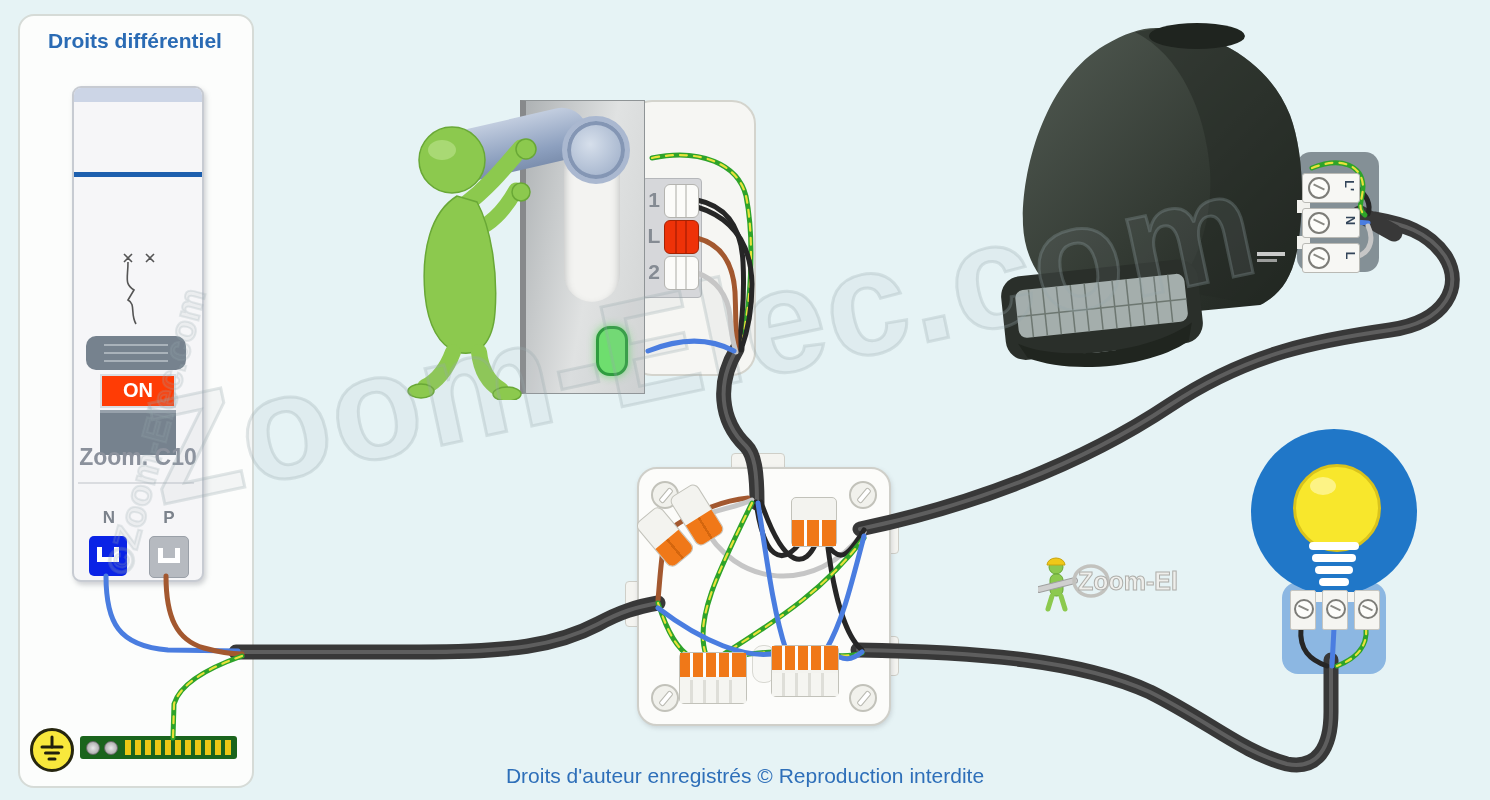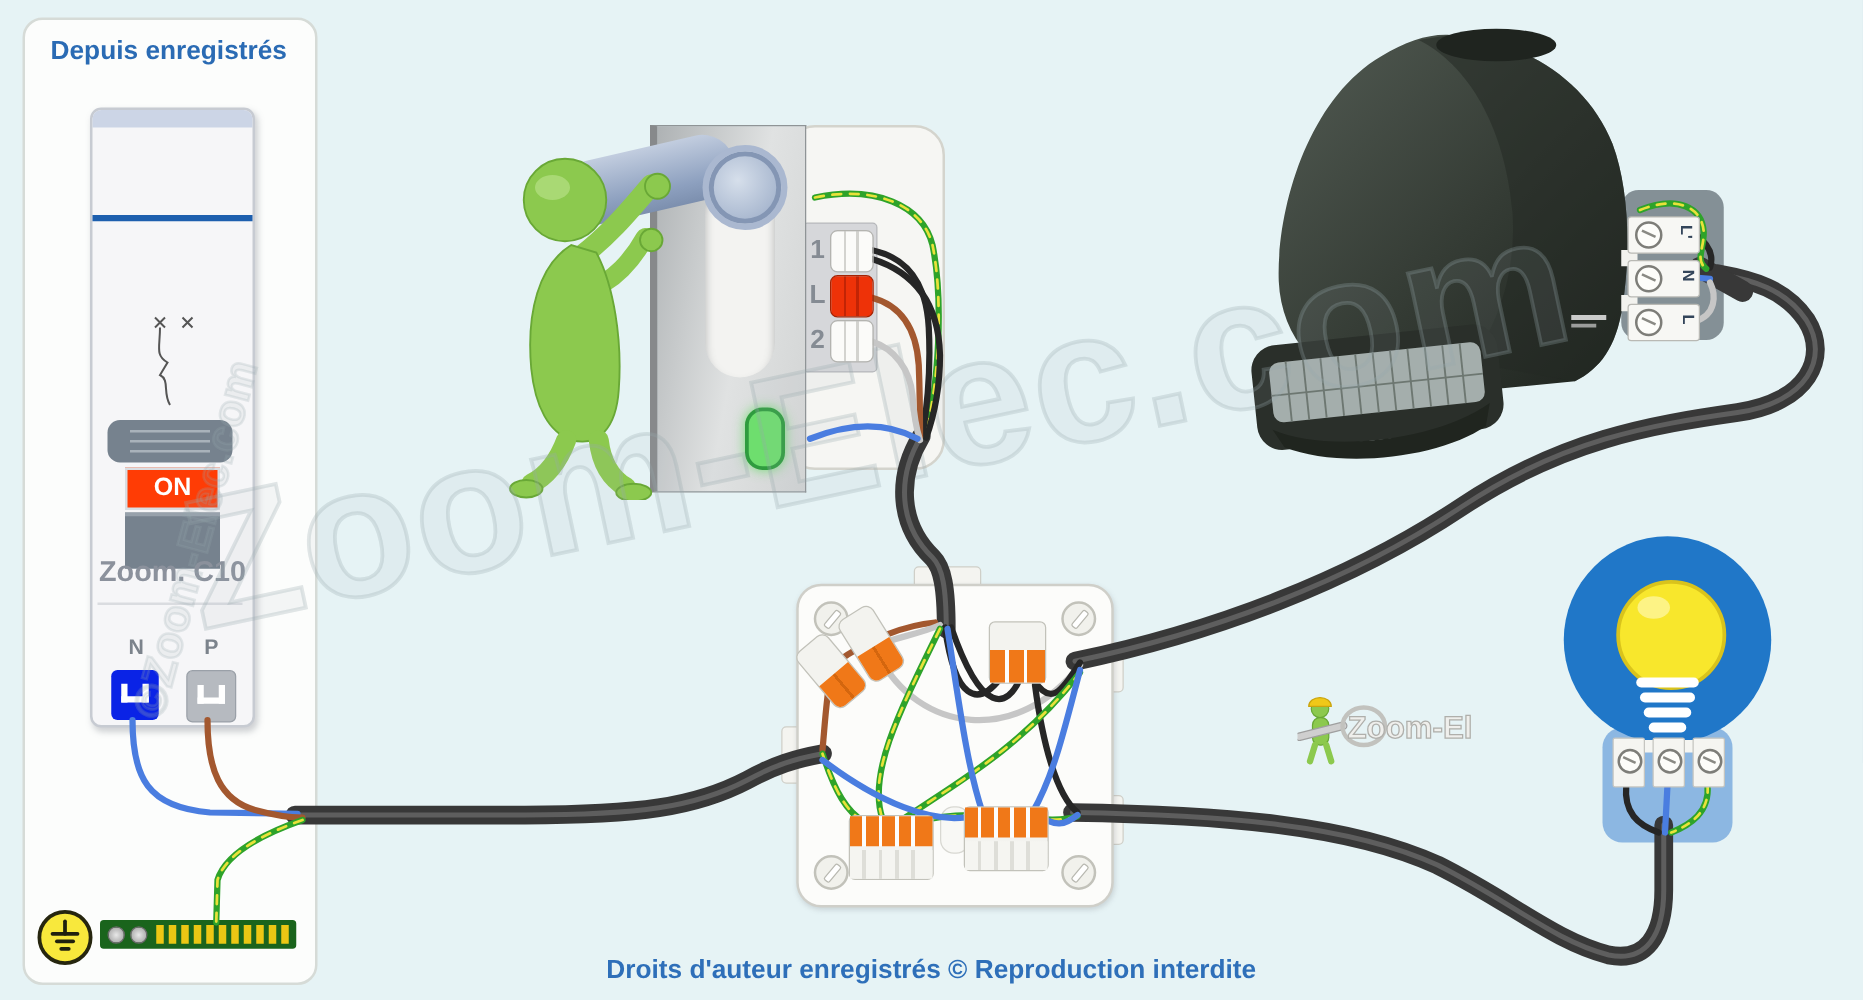--- a/index.html
+++ b/index.html
@@ -59,34 +59,34 @@
   .slotline{position:absolute;background:#8a8a84;transform:rotate(25deg);}
   .det-label{position:absolute;right:4px;top:4px;color:#33455a;font-size:13px;font-weight:bold;transform:rotate(90deg);}
   
   .light-plate{left:1282px;top:582px;width:104px;height:92px;background:#8cb7e2;border-radius:16px;z-index:2;}
   .light-circle{left:1251px;top:429px;width:166px;height:166px;background:#2077c8;border-radius:50%;z-index:3;}
   .bulb{left:42px;top:35px;width:82px;height:82px;background:#f8e72c;border:3px solid #d9c31c;border-radius:50%;}
   .bstripe{position:absolute;background:#fff;border-radius:4px;height:8px;}
   .light-chip{top:590px;width:24px;height:38px;background:#f5f5f1;border:1px solid #c5c5c0;border-radius:2px;z-index:6;}
   .light-bar{left:1296px;top:592px;width:76px;height:10px;background:#f5f5f1;z-index:5;}
   
-  .copyright{left:295px;top:764px;width:900px;text-align:center;color:#2e6fb9;font-size:21px;font-weight:bold;z-index:7;}
+  .copyright{left:295px;top:764px;width:900px;text-align:center;color:#2e6fb9;font-size:21px;font-weight:normal;z-index:7;}
   .wm-main{left:150px;top:345px;width:1360px;height:220px;line-height:220px;font-size:148px;font-weight:bold;letter-spacing:2px;color:rgba(165,180,185,.10);-webkit-text-stroke:3px rgba(150,168,174,.28);transform:rotate(-12deg);transform-origin:0 50%;z-index:4;pointer-events:none;white-space:nowrap;}
   .wm-side{left:98px;top:568px;font-size:36px;font-weight:bold;color:rgba(160,175,180,.12);-webkit-text-stroke:2px rgba(150,168,174,.22);transform:rotate(-75deg);transform-origin:0 0;z-index:4;white-space:nowrap;}
   .logo{left:1038px;top:551px;width:140px;height:62px;z-index:7;}
   svg{display:block;}
   .wires{left:0;top:0;z-index:5;pointer-events:none;}
 </style>
 </head>
 <body>
 
 <div id="canvas">
 
   <div class="abs panel"></div>
-  <div class="abs panel-title">Depuis enregistrés</div>
+  <div class="abs panel-title">Droits différentiel</div>
 
   <div class="abs breaker">
     <div class="abs breaker-cap"></div>
     <div class="abs breaker-line"></div>
     <svg class="abs" style="left:30px;top:160px;" width="64" height="84" viewBox="0 0 64 84">
       <path d="M20 6 l8 8 M28 6 l-8 8 M42 6 l8 8 M50 6 l-8 8" stroke="#555" stroke-width="1.6" fill="none"></path>
       <path d="M24 14 C24 30 20 36 30 42 L24 52 C32 56 26 66 32 76" stroke="#555" stroke-width="1.6" fill="none"></path>
     </svg>
     <div class="abs rocker">
       <i style="top:8px"></i>

